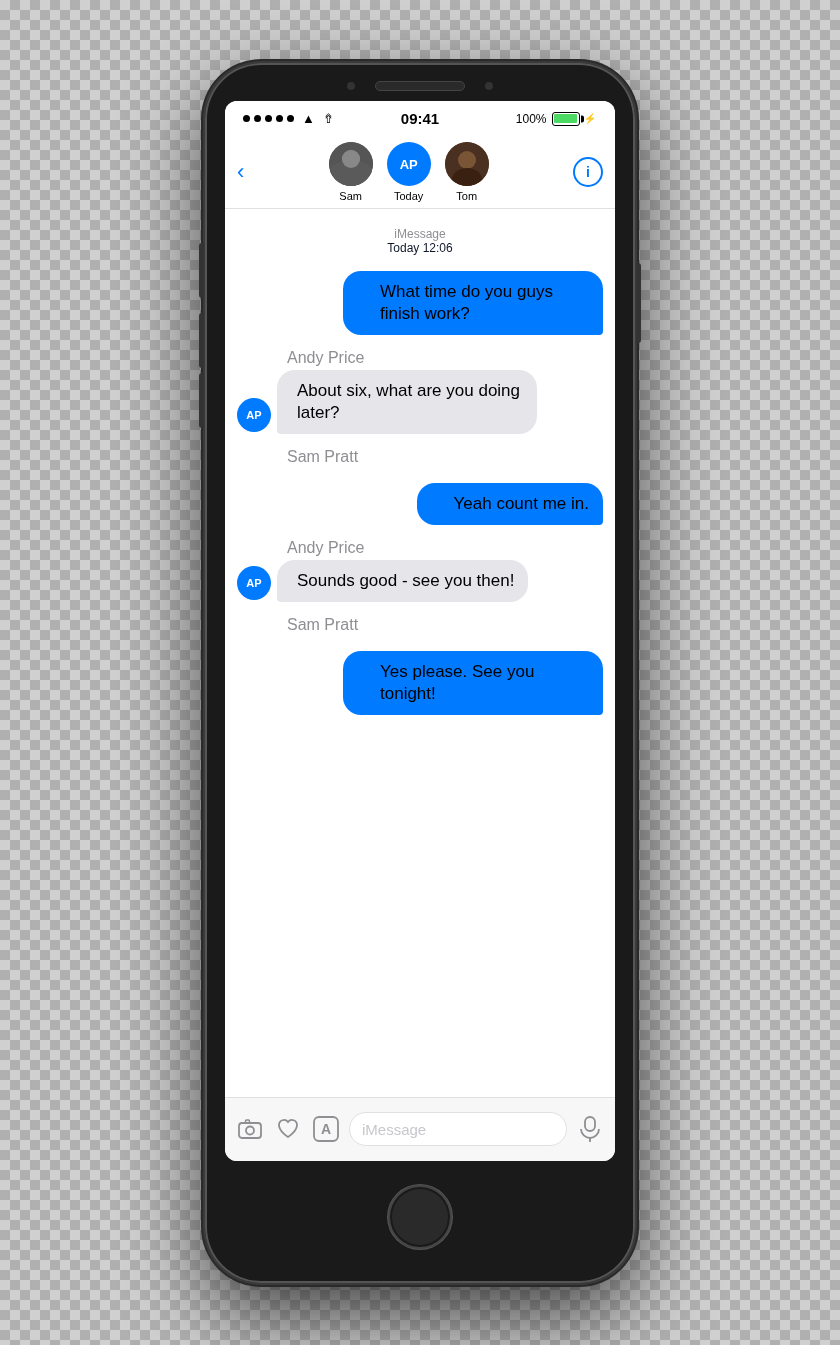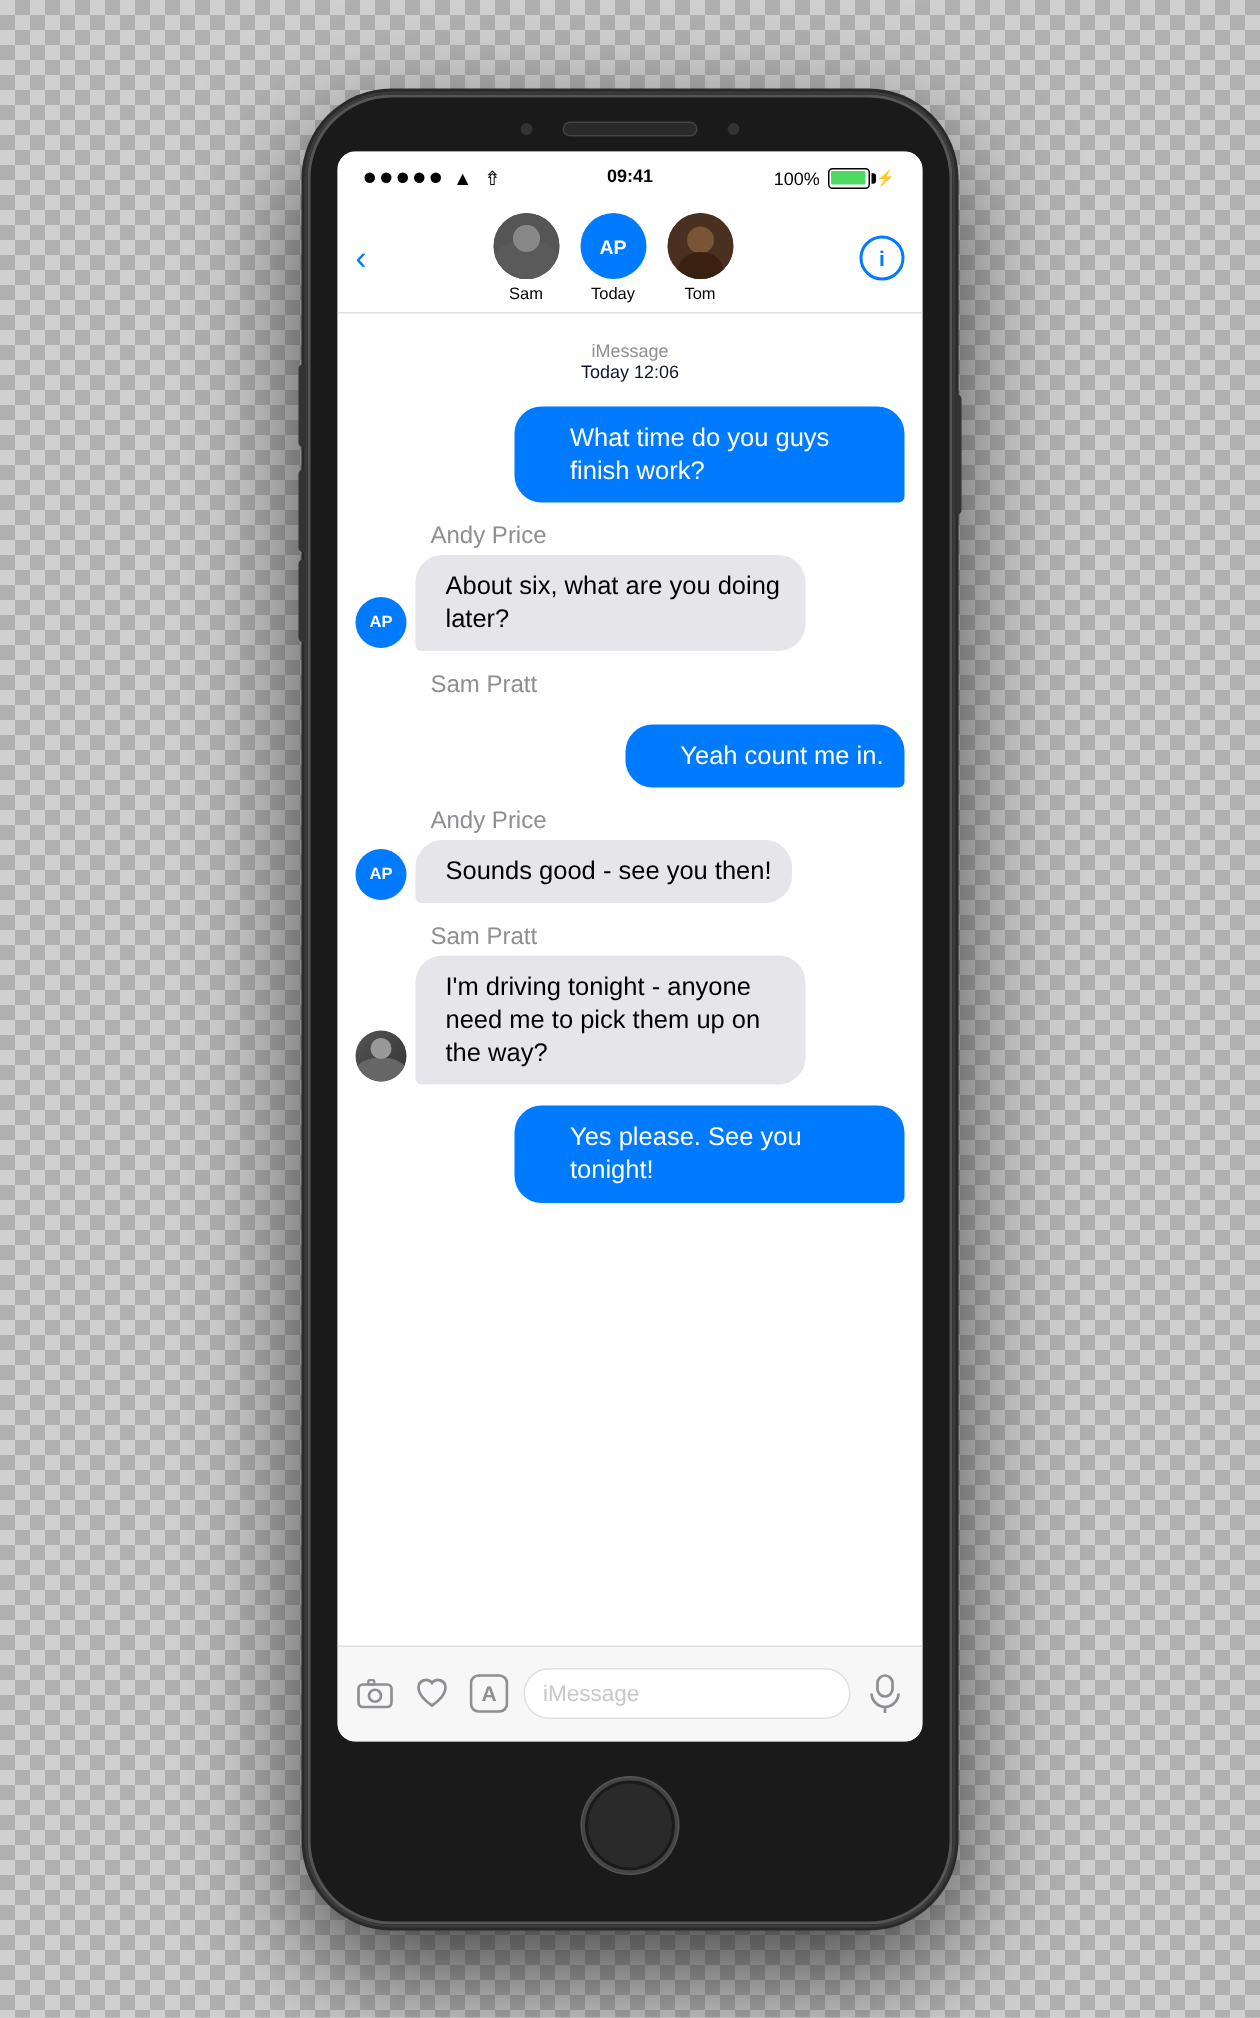--- a/index.html
+++ b/index.html
@@ -117,21 +117,21 @@
       width: 7px;
       height: 7px;
       background: #000;
       border-radius: 50%;
     }
     .wifi-icon {
       font-size: 13px;
       margin-left: 4px;
     }
     .status-time {
-      font-size: 12px;
+      font-size: 15px;
       font-weight: 600;
       color: #000;
       position: absolute;
       left: 50%;
       transform: translateX(-50%);
       top: 9px;
     }
     .status-right {
       display: flex;
       align-items: center;
@@ -334,21 +334,21 @@
     .bubble {
       max-width: 260px;
       padding: 10px 14px;
       border-radius: 18px;
       font-size: 17px;
       line-height: 1.3;
       position: relative;
     }
     .bubble-outgoing {
       background: #007aff;
-      color: #ffffff;
+      color: #000000;
       border-bottom-right-radius: 4px;
       padding-left: 37px;
     }
     .bubble-incoming {
       background: #e5e5ea;
       color: #000;
       border-bottom-left-radius: 4px;
       padding-left: 20px;
     }
 
@@ -539,24 +539,20 @@
       <div class="message-group incoming">
         <div class="sender-label">Andy Price</div>
         <div class="incoming-row">
           <div class="avatar-small avatar-andy-small">AP</div>
           <div class="bubble bubble-incoming">Sounds good - see you then!</div>
         </div>
       </div>
 
       <div class="message-group incoming">
         <div class="sender-label">Sam Pratt</div>
-        <div class="incoming-row">
-          <div class="avatar-small avatar-sam-small"></div>
-          <div class="bubble bubble-incoming">I'm driving tonight - anyone need me to pick them up on the way?</div>
-        </div>
       </div>
 
       <div class="message-group outgoing">
         <div class="bubble bubble-outgoing">Yes please. See you tonight!</div>
       </div>
 
     </div>
 
     <div class="input-bar">
       <div class="input-icon-btn">

